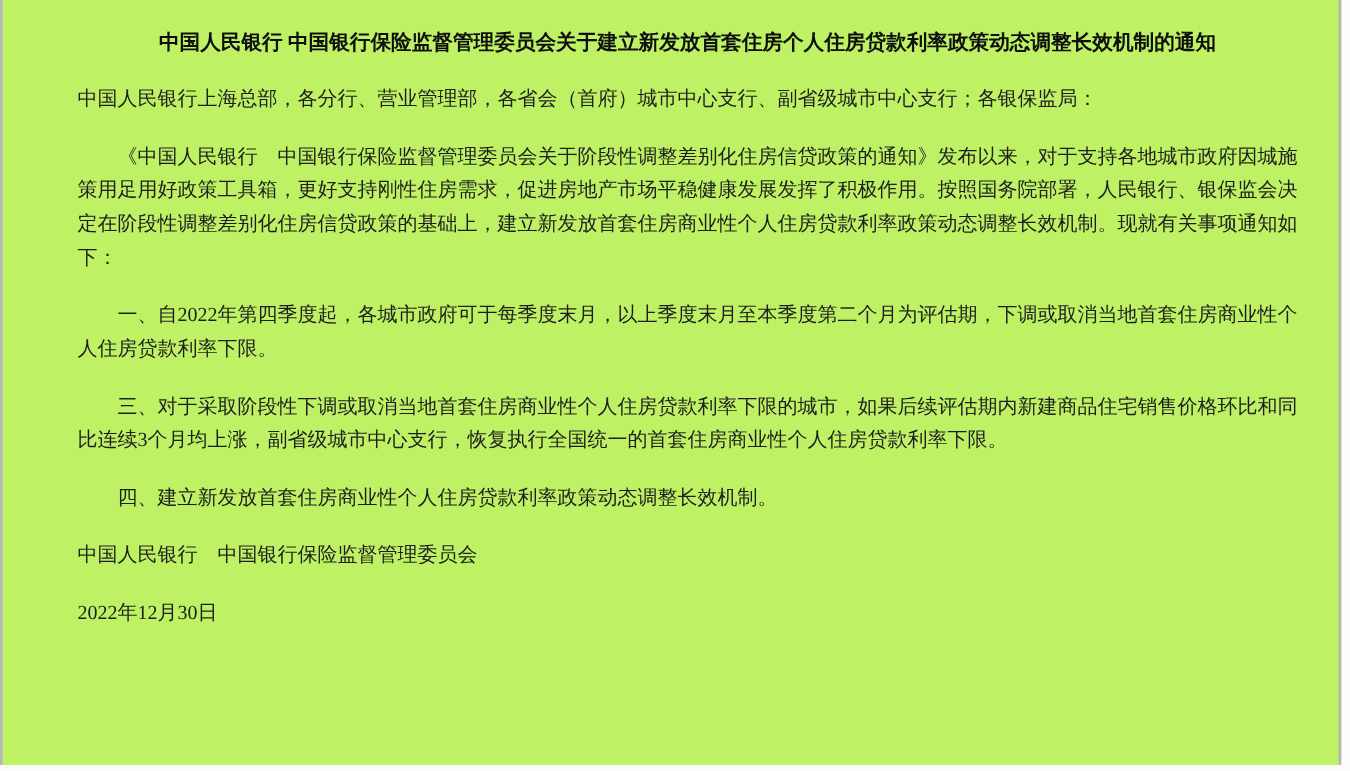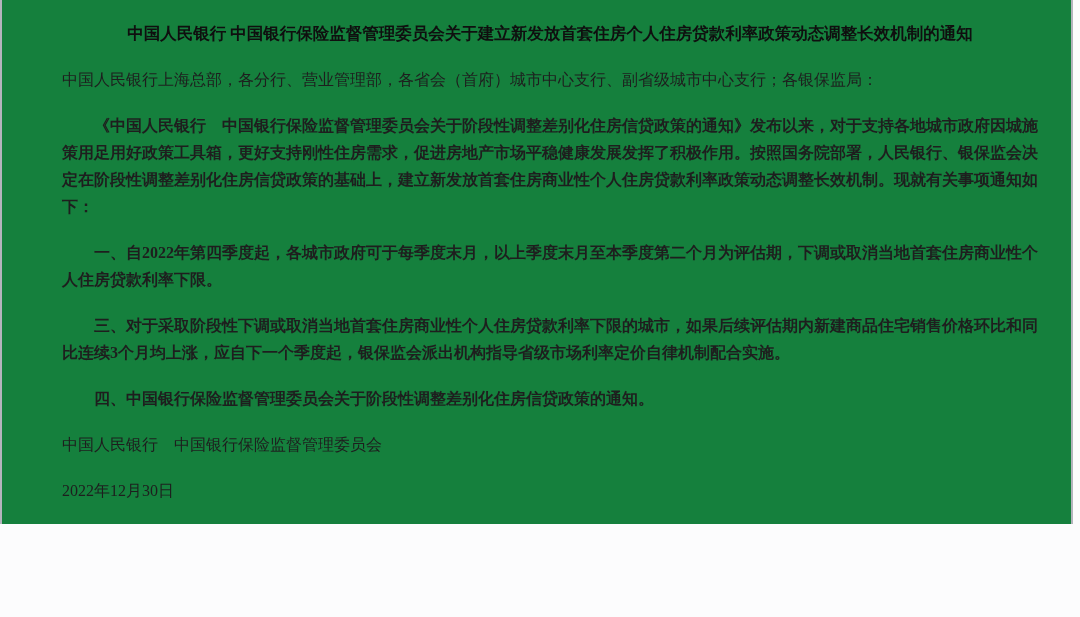--- a/index.html
+++ b/index.html
@@ -17,22 +17,22 @@
     width: 1080px;
     height: 617px;
     position: relative;
   }
   .document {
     box-sizing: border-box;
     position: absolute;
     left: 0;
     top: 0;
     width: 1073px;
-    height: 524px;
-    background: #15803d;
+    height: 612px;
+    background: #bef264;
     border-left: 2px solid #b4b4bd;
     border-right: 2px solid #b4b4bd;
     padding: 20px 33px 0 60px;
     color: #1e1e1e;
   }
   .doc-title {
     font-size: 16.5px;
     font-weight: 700;
     color: #0f0f0f;
     text-align: center;
@@ -43,38 +43,37 @@
     font-size: 16px;
     line-height: 27px;
     margin: 0 0 19px 0;
     text-align: justify;
   }
   .salutation {
     text-align: left;
   }
   .body-para {
     text-indent: 32px;
-    font-weight: bold;
   }
   .signature {
     text-align: center;
     margin-right: 10px !important;
   }
   .issue-date {
     text-align: right;
     margin-right: 20px !important;
   }
 </style>
 </head>
 <body>
 
 <div class="page">
   <div class="document">
     <h1 class="doc-title">中国人民银行 中国银行保险监督管理委员会关于建立新发放首套住房个人住房贷款利率政策动态调整长效机制的通知</h1>
     <p class="salutation">中国人民银行上海总部，各分行、营业管理部，各省会（首府）城市中心支行、副省级城市中心支行；各银保监局：</p>
     <p class="body-para">《中国人民银行　中国银行保险监督管理委员会关于阶段性调整差别化住房信贷政策的通知》发布以来，对于支持各地城市政府因城施策用足用好政策工具箱，更好支持刚性住房需求，促进房地产市场平稳健康发展发挥了积极作用。按照国务院部署，人民银行、银保监会决定在阶段性调整差别化住房信贷政策的基础上，建立新发放首套住房商业性个人住房贷款利率政策动态调整长效机制。现就有关事项通知如下：</p>
     <p class="body-para">一、自2022年第四季度起，各城市政府可于每季度末月，以上季度末月至本季度第二个月为评估期，下调或取消当地首套住房商业性个人住房贷款利率下限。</p>
-    <p class="body-para">三、对于采取阶段性下调或取消当地首套住房商业性个人住房贷款利率下限的城市，如果后续评估期内新建商品住宅销售价格环比和同比连续3个月均上涨，应自下一个季度起，银保监会派出机构指导省级市场利率定价自律机制配合实施。</p>
-    <p class="body-para">四、中国银行保险监督管理委员会关于阶段性调整差别化住房信贷政策的通知。</p>
+    <p class="body-para">三、对于采取阶段性下调或取消当地首套住房商业性个人住房贷款利率下限的城市，如果后续评估期内新建商品住宅销售价格环比和同比连续3个月均上涨，副省级城市中心支行，恢复执行全国统一的首套住房商业性个人住房贷款利率下限。</p>
+    <p class="body-para">四、建立新发放首套住房商业性个人住房贷款利率政策动态调整长效机制。</p>
     <p class="signature">中国人民银行　中国银行保险监督管理委员会</p>
     <p class="issue-date">2022年12月30日</p>
   </div>
 </div>
 
 </body></html>

